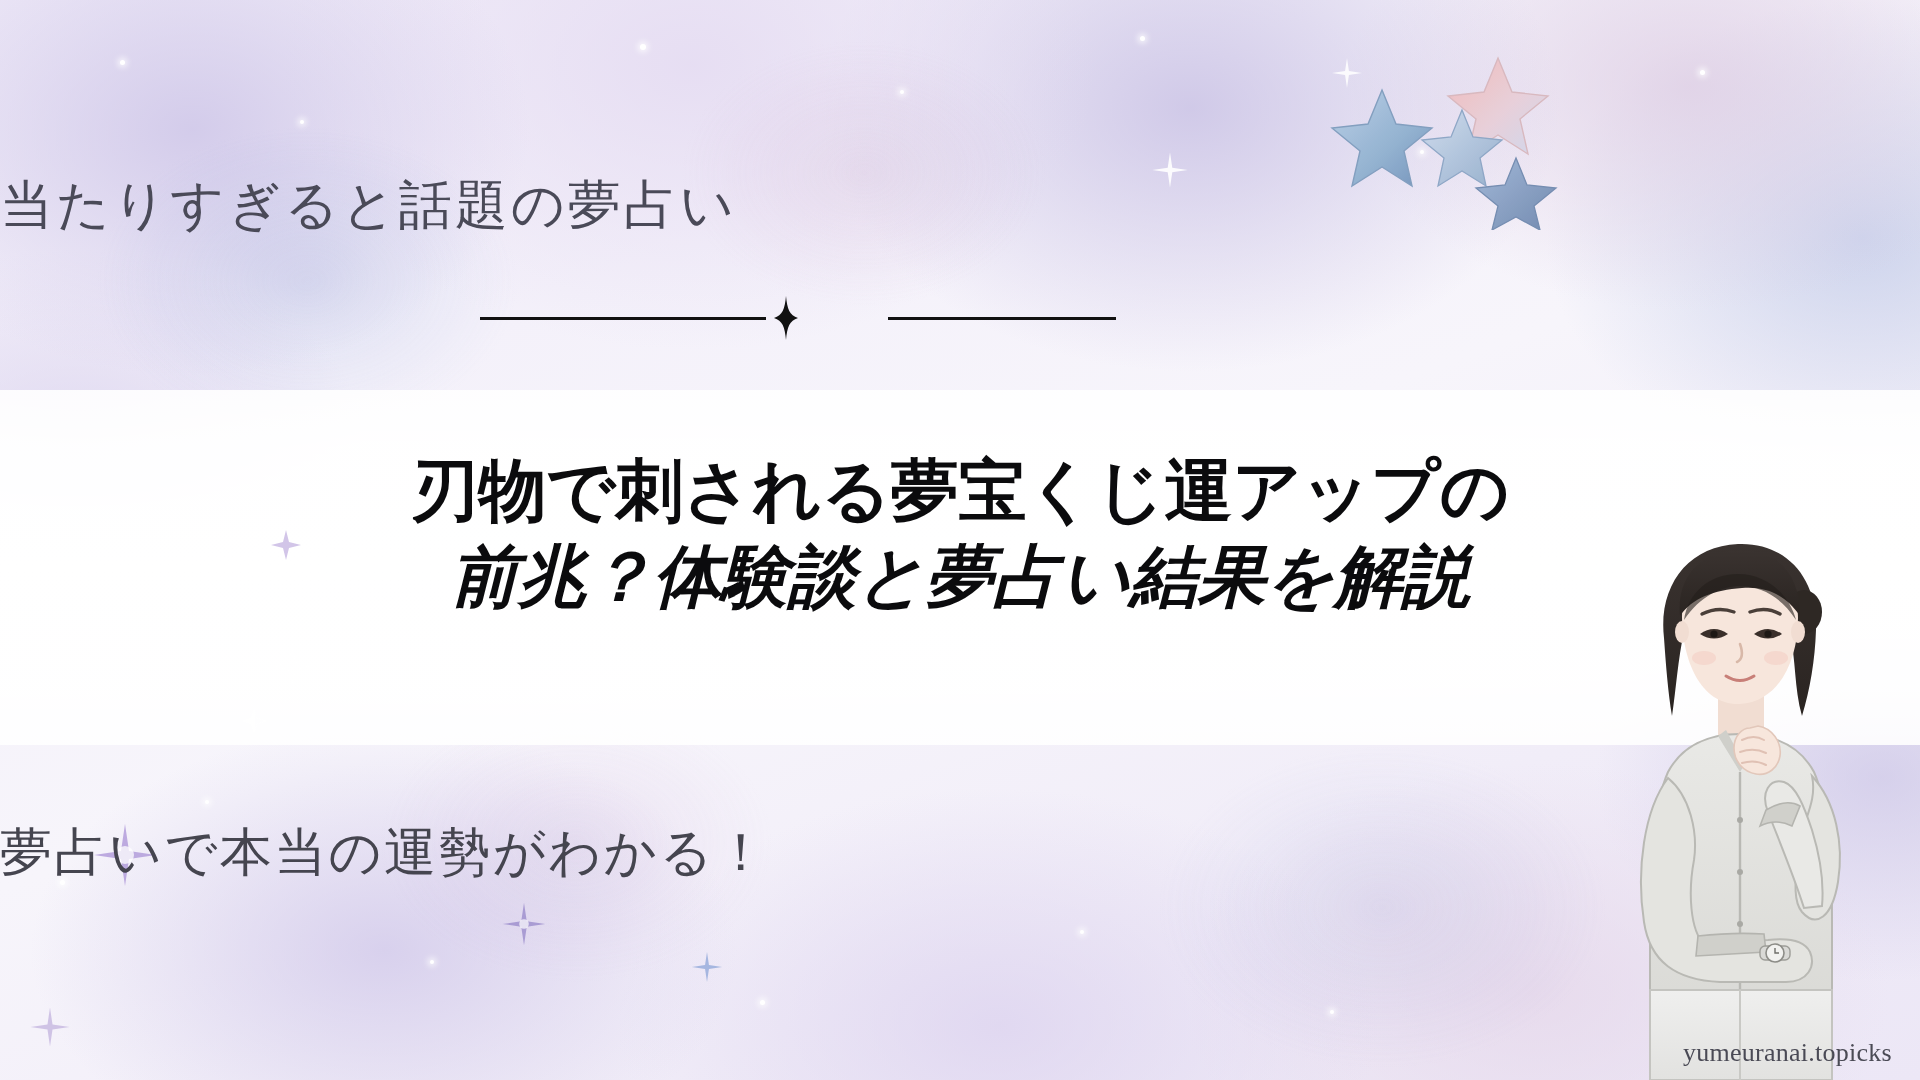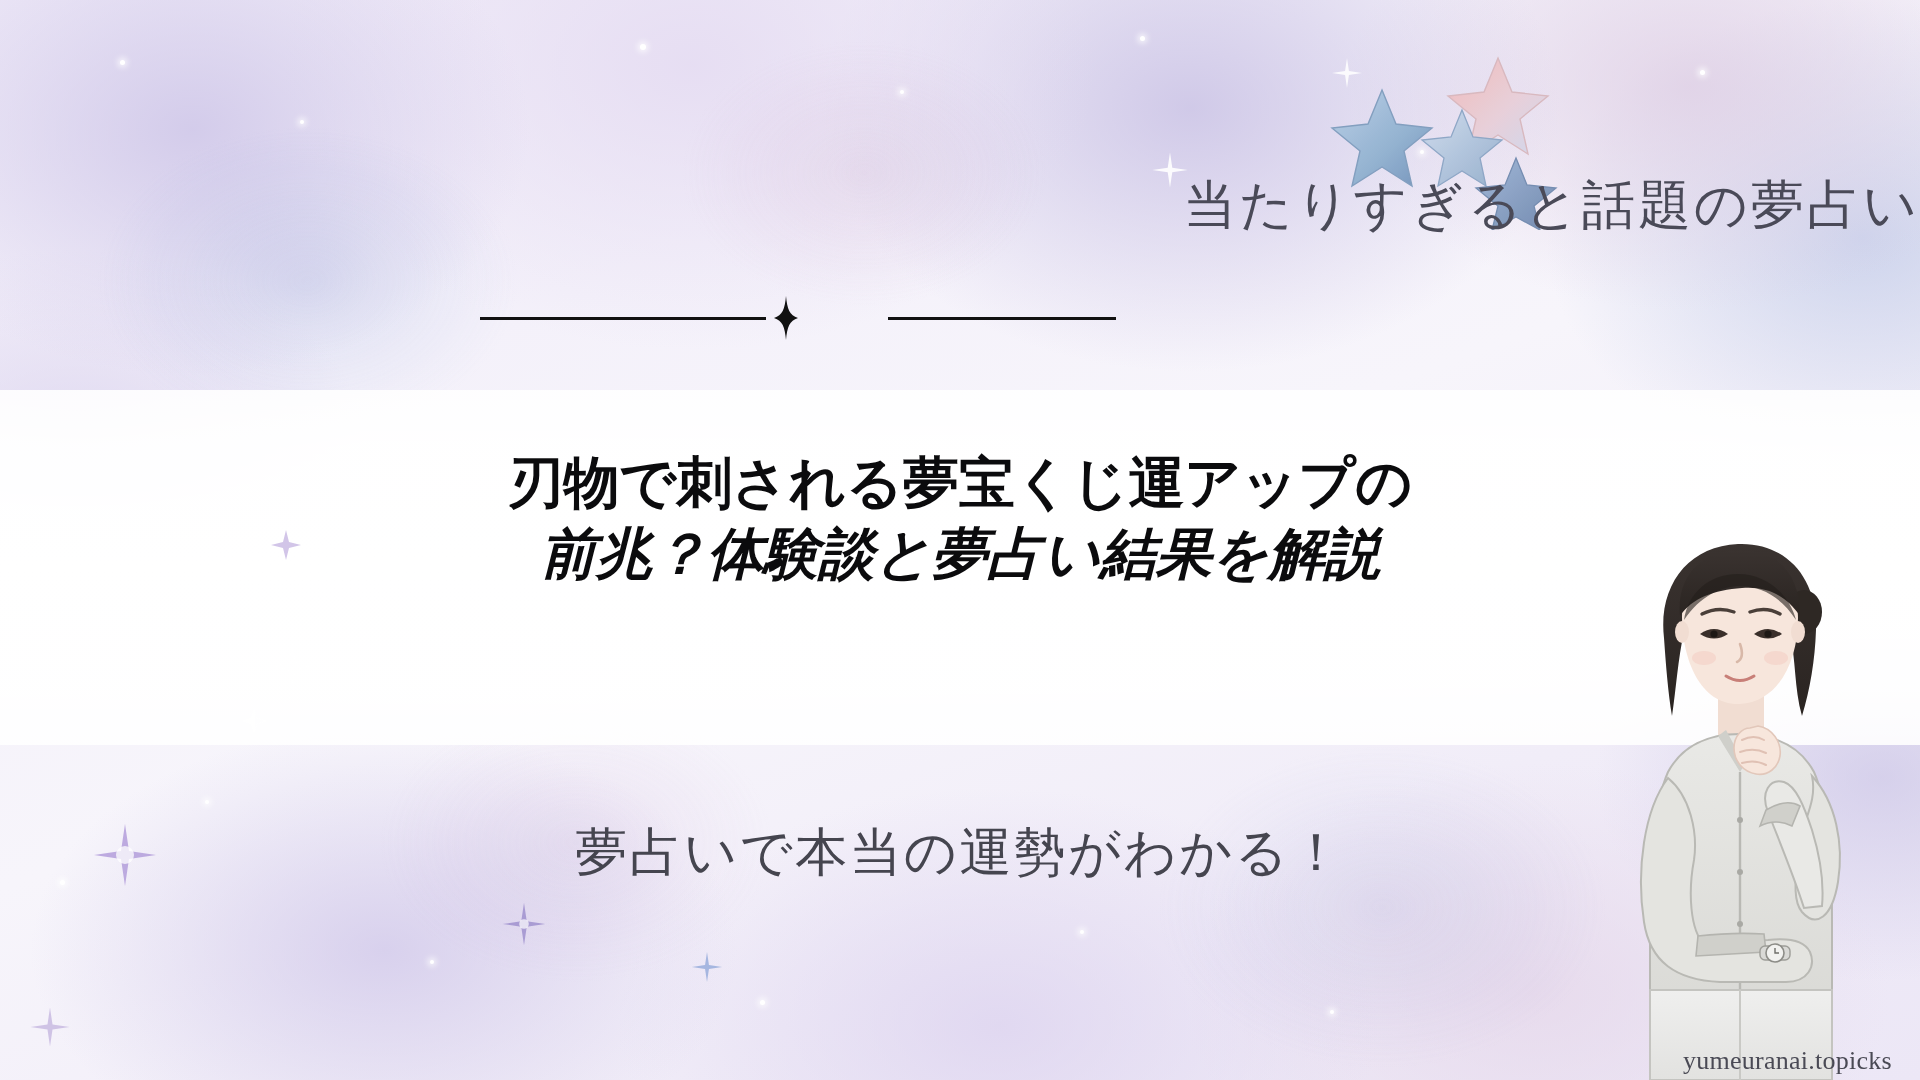--- a/index.html
+++ b/index.html
@@ -38,60 +38,60 @@
 
   
   .white-band{
     position:absolute;left:0;right:0;top:390px;height:355px;
     background:linear-gradient(180deg,rgba(255,255,255,.90) 0%,rgba(255,255,255,.97) 16%,#fff 50%,rgba(255,255,255,.97) 84%,rgba(255,255,255,.90) 100%);
   }
 
   
   .eyebrow{
     position:absolute;left:0;right:0;top:170px;
-    text-align:right;
+    text-align:left;
     font-family:Liberation Sans, sans-serif;
     font-size:53px;letter-spacing:.055em;color:#4a4a58;
     white-space:nowrap;
   }
   .divider{
     position:absolute;left:480px;top:300px;width:636px;height:36px;
   }
   .divider .ln{position:absolute;top:17px;height:3px;background:#111;}
   .divider .ln.left{left:0;width:286px;}
   .divider .ln.right{right:0;width:228px;}
   .divider .spark{
     position:absolute;left:284px;top:-4px;width:44px;height:44px;
   }
 
   
   .title{
     position:absolute;left:0;right:0;top:448px;
     text-align:center;
     font-family:"Liberation Sans", sans-serif;
     font-weight:700;
-    font-size:56px;line-height:1.26;
+    font-size:68px;line-height:1.26;
     letter-spacing:-.005em;
     color:#0b0b0d;
     white-space:nowrap;
   }
   .title .l2{display:block;font-style:italic;}
 
   
   .tagline{
     position:absolute;left:0;right:0;top:818px;
-    text-align:center;
+    text-align:left;
     font-family:"Liberation Serif", serif;
     font-size:52px;letter-spacing:.045em;color:#45454f;
     white-space:nowrap;
   }
 
   
   .watermark{
-    position:absolute;right:28px;bottom:4px;
+    position:absolute;right:28px;bottom:12px;
     font-family:"Liberation Serif", serif;
     font-size:26px;color:#4a4a55;letter-spacing:.01em;
   }
 
   
   .moon{position:absolute;left:40px;top:470px;width:320px;height:290px;}
 
   
   .stars-cluster{position:absolute;right:330px;top:50px;width:260px;height:180px;}
 

